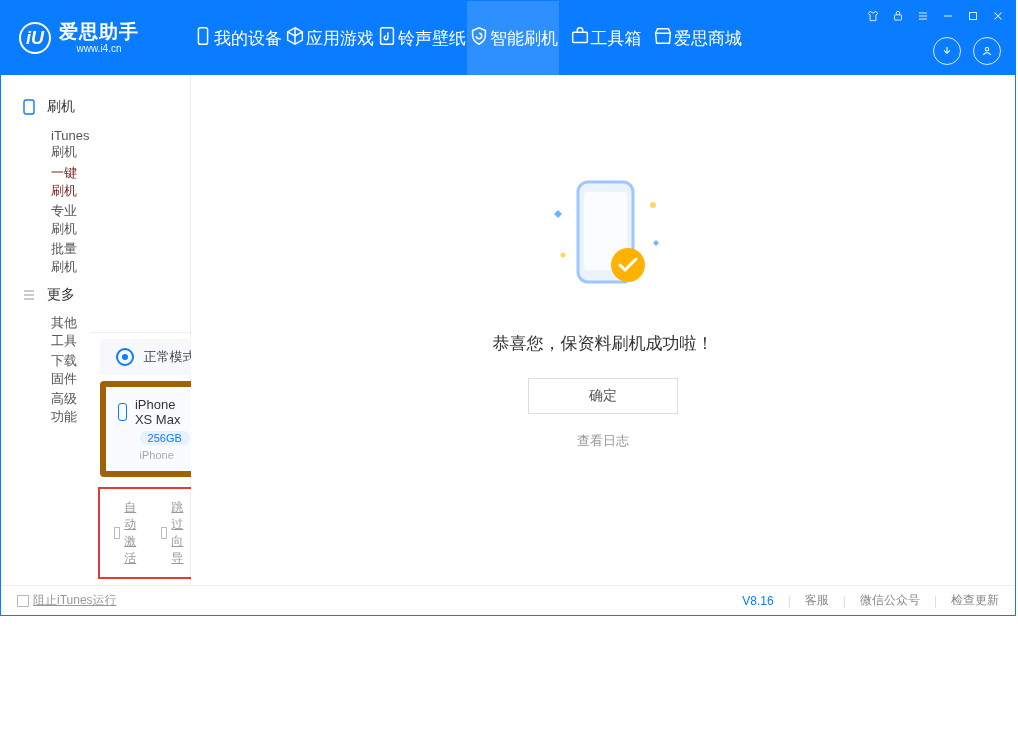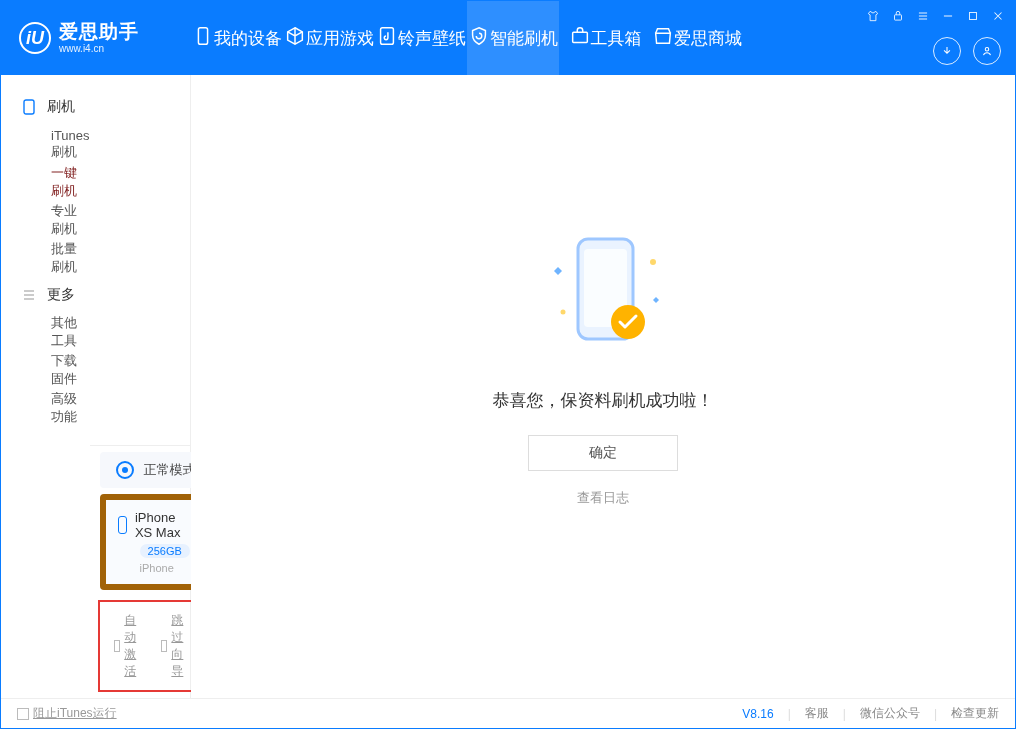--- a/index.html
+++ b/index.html
@@ -1,21 +1,21 @@
 <!DOCTYPE html>
 <html><head>
 <meta charset="utf-8">
 <style>
 * { margin: 0; padding: 0; box-sizing: border-box; font-family: "Microsoft YaHei", Arial, sans-serif; }
 body { background: #fff; width: 1018px; height: 731px; overflow: hidden; }
-.window { border: 1px solid #0a7cff; width: 1016px; height: 729px; display: flex; flex-direction: column; }
+.window { border: 1px solid #0a7cff; width: 1016px; height: 616px; display: flex; flex-direction: column; }
 .header { background: linear-gradient(to right, #0a7cff, #0a7cff); height: 74px; display: flex; align-items: stretch; color: #fff; position: relative; }
 .logo-area { width: 190px; display: flex; align-items: center; padding-left: 18px; }
 .logo-icon { width: 32px; height: 32px; border: 2.5px solid #fff; border-radius: 50%; display: flex; align-items: center; justify-content: center; font-weight: bold; font-size: 18px; margin-right: 8px; font-style: italic; }
-.logo-text { display: flex; flex-direction: column; line-height: 1.1; }
+.logo-text { display: flex; flex-direction: column; line-height: 1.1; text-align: center; }
 .logo-title { font-size: 19px; font-weight: bold; letter-spacing: 1px; }
 .logo-sub { font-size: 10px; opacity: .9; }
 .tabs { display: flex; }
 .tab { width: 92px; display: flex; flex-direction: row; align-items: center; justify-content: center; font-size: 17px; cursor: pointer; position: relative; }
 .tab.active { background: rgba(255,255,255,.15); }
 .tab-icon { width: 22px; height: 22px; margin-bottom: 5px; display: flex; align-items: center; justify-content: center; }
 .tab-icon svg { width: 22px; height: 22px; }
 .win-controls { position: absolute; right: 6px; top: 4px; display: flex; gap: 3px; }
 .win-btn { width: 22px; height: 22px; display: flex; align-items: center; justify-content: center; cursor: pointer; opacity: .9; }
 .win-btn svg { width: 14px; height: 14px; }

